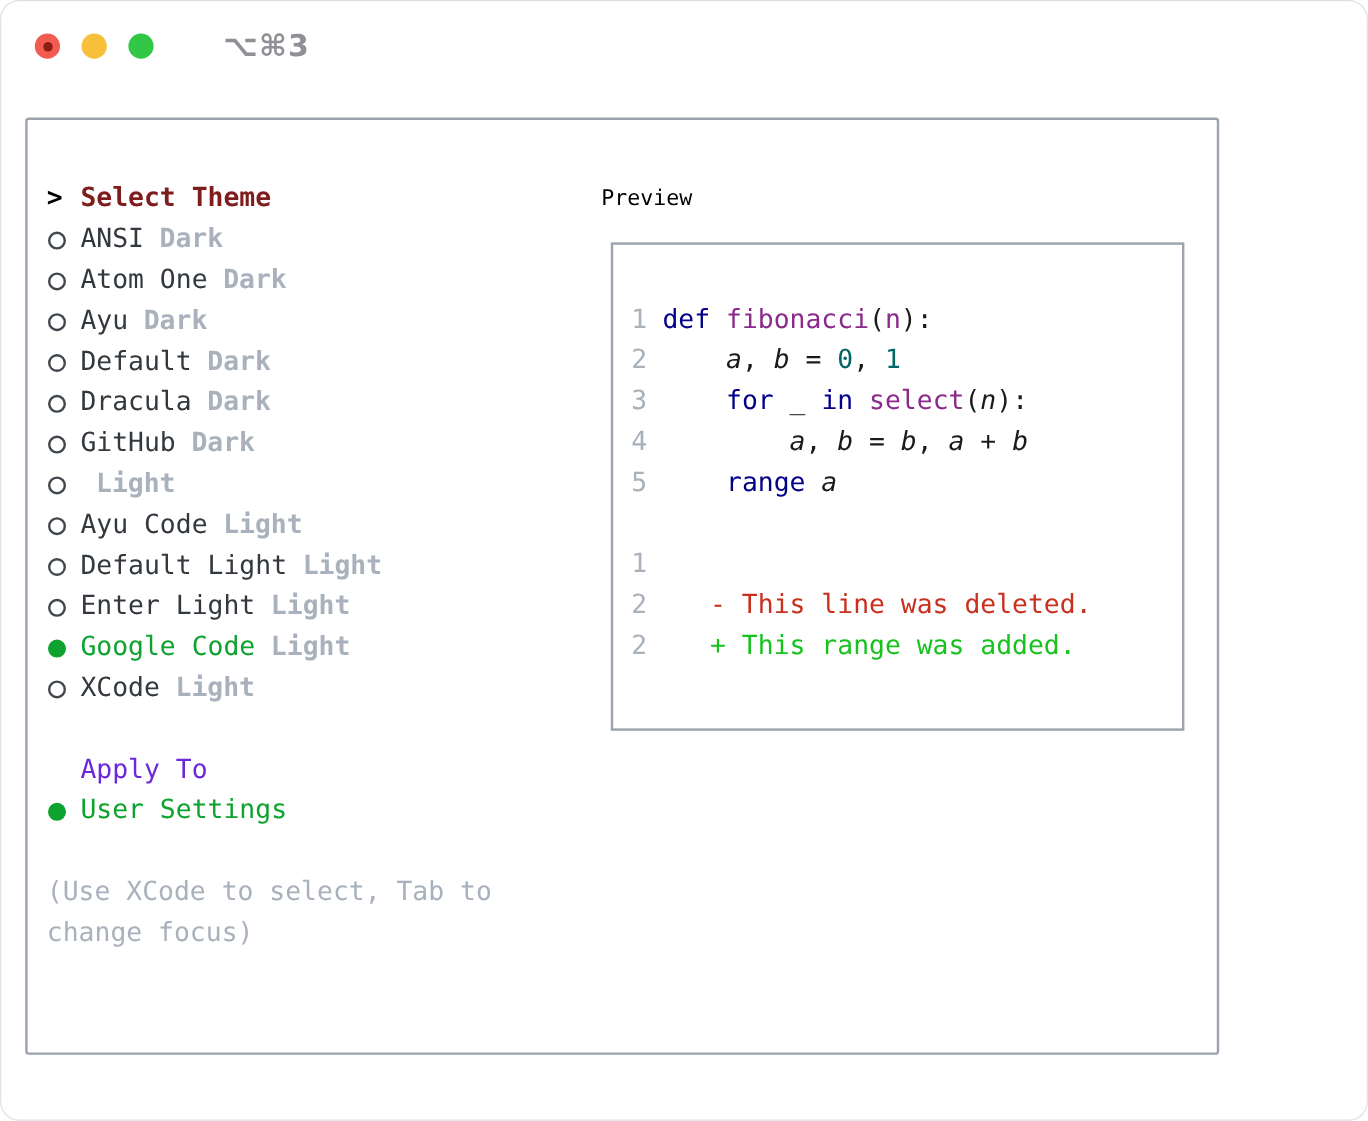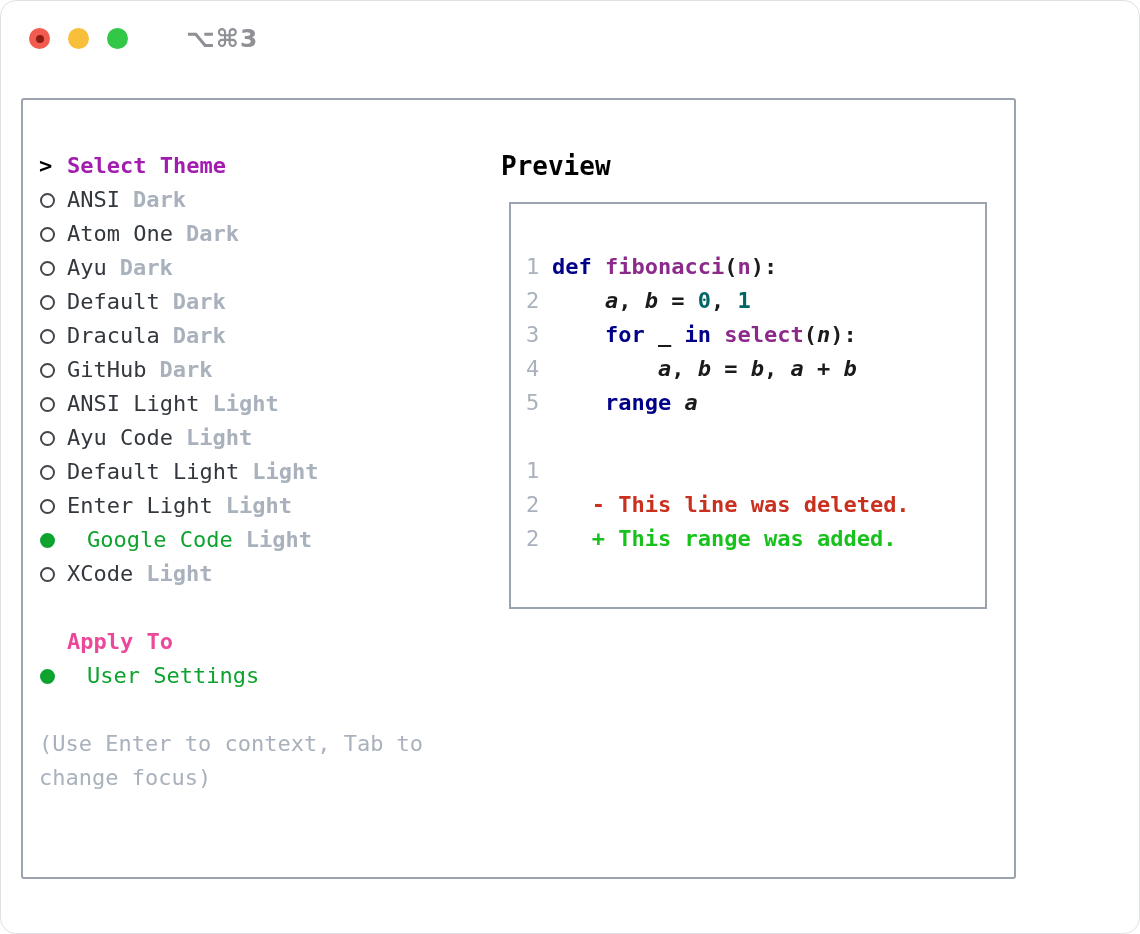--- a/index.html
+++ b/index.html
@@ -28,32 +28,32 @@
   .main-box{position:absolute;left:20px;top:97px;width:995px;height:781px;
     border:2px solid var(--border-gray);border-radius:3px;background:#fff;}
   .left-col{position:absolute;left:16px;top:49px;font-size:22px;line-height:34px;}
   .row{display:flex;align-items:center;height:34px;}
   .row.blank{height:34px;}
   .marker{width:28px;display:flex;align-items:center;flex:0 0 28px;}
   .chev{font-weight:700;color:#000;}
   .circ{width:15px;height:15px;border:2px solid var(--circle-outline);border-radius:50%;margin-left:1px;}
   .circ.sel{background:var(--accent-green);border-color:var(--accent-green);}
   .lbl{color:var(--text-dark);white-space:pre;}
-  .lbl.sel{color:var(--accent-green);margin-left:20px;}
-  .lbl.hdr{color:#a21caf;font-weight:700;}
-  .lbl.sec{color:#ec4899;font-weight:bold;}
+  .lbl.sel{color:var(--accent-green);}
+  .lbl.hdr{color:#7f1d1d;font-weight:700;}
+  .lbl.sec{color:#6d28d9;}
   .variant{color:var(--text-gray);margin-left:13px;white-space:pre;font-weight:bold;}
   .hint{color:var(--text-gray);white-space:pre;}
   .preview-title{position:absolute;left:478px;top:49px;height:34px;line-height:34px;
-    font-size:26px;font-weight:700;color:#000;}
+    font-size:18px;font-weight:400;color:#000;}
   .preview-box{position:absolute;left:486px;top:102px;width:478px;height:407px;
     border:2px solid var(--border-gray);background:#fff;padding:45px 0 0 15px;overflow:hidden;}
   .pline{display:flex;align-items:center;height:34px;font-size:22px;}
   .ln{width:14px;color:var(--text-gray);margin-right:12px;white-space:pre;flex:0 0 14px;}
-  .pcode{white-space:pre;color:var(--code-plain);font-weight:bold;}
+  .pcode{white-space:pre;color:var(--code-plain);}
   .sg-kw{color:var(--keyword-blue);}
   .sg-fn{color:var(--function-purple);}
   .sg-num{color:var(--number-teal);}
   .sg-pl{color:var(--code-plain);}
   .sg-var{color:var(--code-plain);font-style:italic;}
   .sg-ctx{color:var(--context-gray);}
   .sg-del{color:var(--deleted-red);}
   .sg-add{color:var(--added-green);}
 </style>
 </head>
@@ -118,21 +118,20 @@
             <span class="marker">
               <span class="circ"></span>
             </span>
             <span class="lbl">GitHub</span>
             <span class="variant">Dark</span>
           </div>
           <div class="row">
             <span class="marker">
               <span class="circ"></span>
             </span>
-            <span class="lbl">ANSI Light</span>
             <span class="variant">Light</span>
           </div>
           <div class="row">
             <span class="marker">
               <span class="circ"></span>
             </span>
             <span class="lbl">Ayu Code</span>
             <span class="variant">Light</span>
           </div>
           <div class="row">
@@ -176,21 +175,21 @@
           <div class="row">
             <span class="marker">
               <span class="circ sel"></span>
             </span>
             <span class="lbl sel">User Settings</span>
           </div>
         </div>
 
       <div class="row blank"></div>
 
-      <div class="row hint">(Use Enter to context, Tab to</div>
+      <div class="row hint">(Use XCode to select, Tab to</div>
       <div class="row hint">change focus)</div>
     </div>
 
     <div class="preview-title">Preview</div>
 
     <div class="preview-box">
       <div id="preview-lines">
           <div class="pline">
             <span class="ln">1</span>
             <span class="pcode"><span class="sg-kw">def</span><span class="sg-pl"> </span><span class="sg-fn">fibonacci</span><span class="sg-pl">(</span><span class="sg-fn">n</span><span class="sg-pl">):</span></span>

